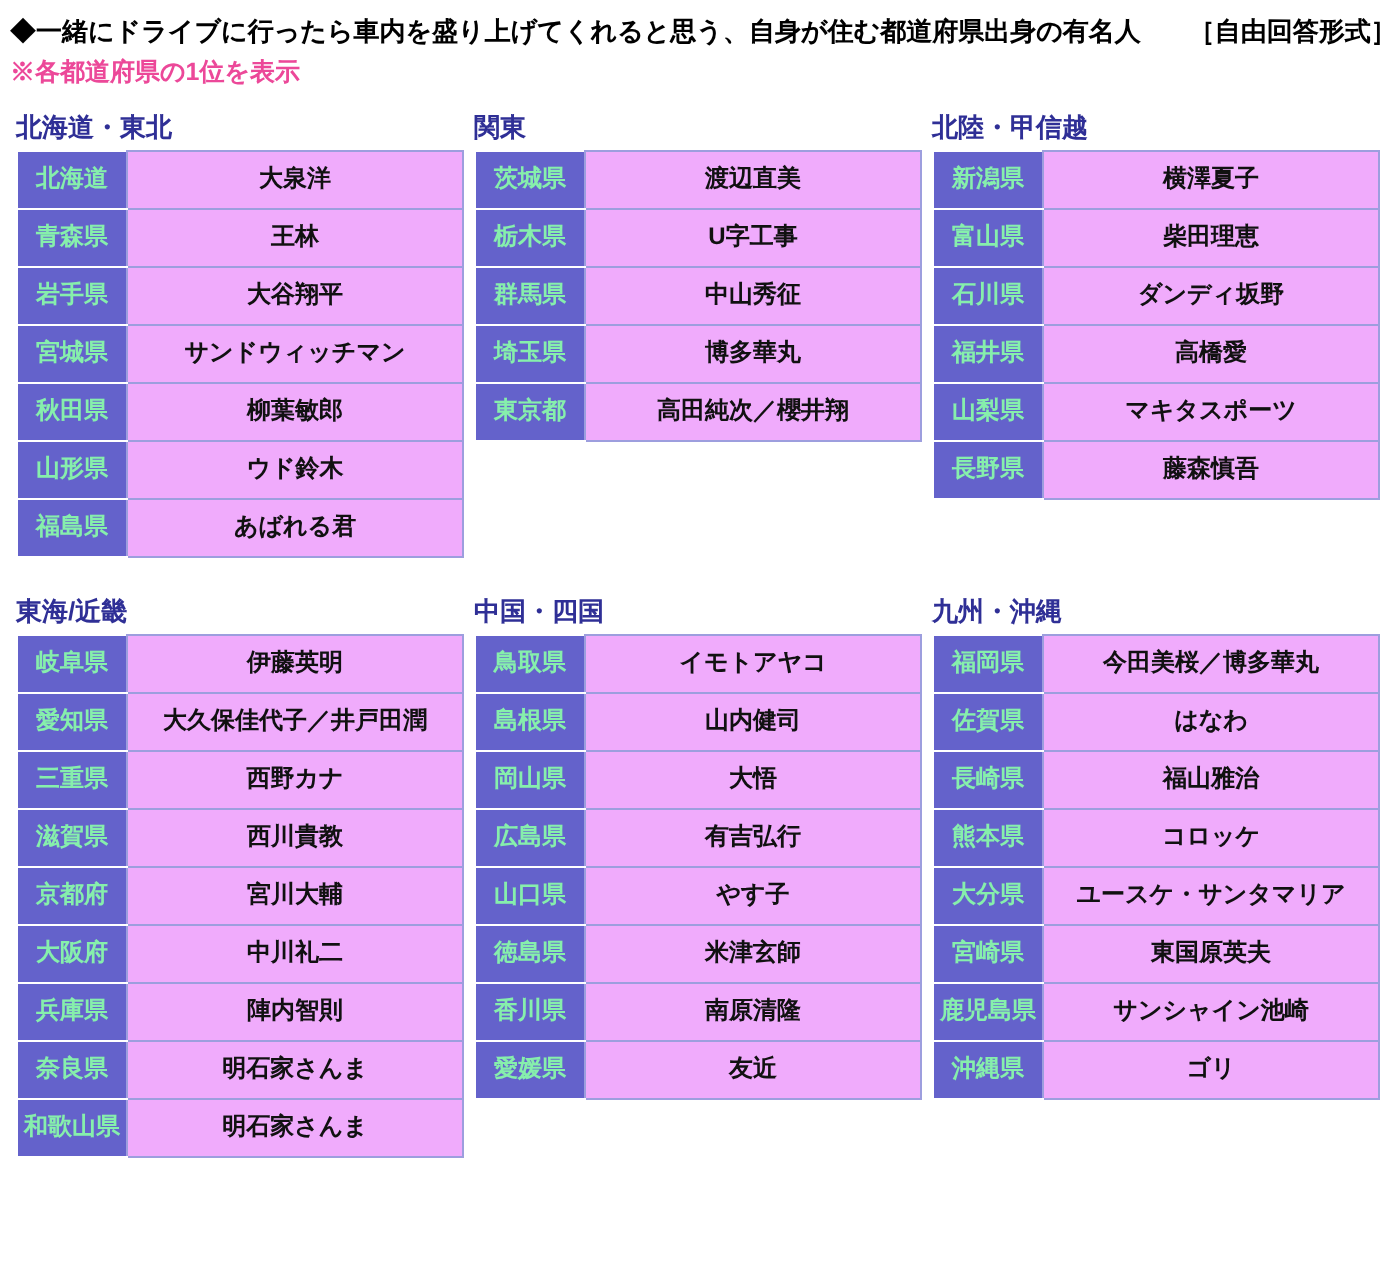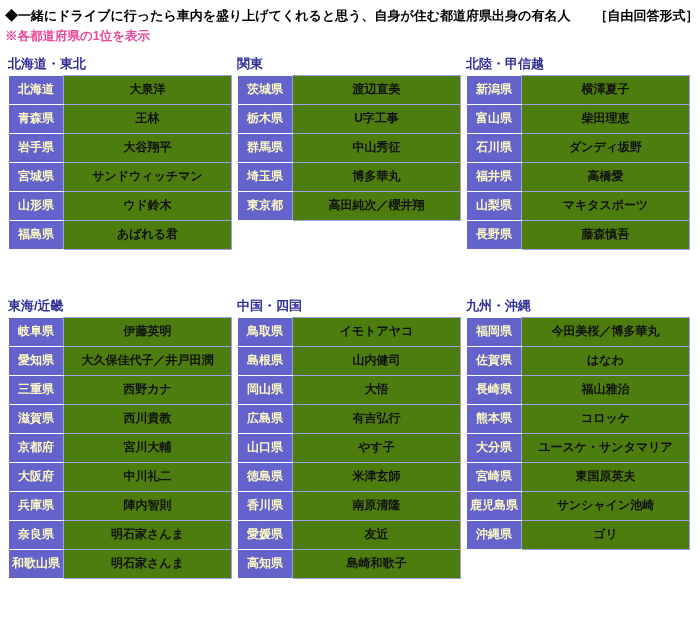--- a/index.html
+++ b/index.html
@@ -15,23 +15,23 @@
   .s1 { left:237px; top:55px; }
   .s2 { left:466px; top:55px; }
   .s3 { left:8px;   top:297px; }
   .s4 { left:237px; top:297px; }
   .s5 { left:466px; top:297px; }
 
   .section-title { font-size:13px; font-weight:bold; color:var(--section-title-c, #2f2f96); height:17px; line-height:17px; margin-bottom:3px; }
 
   table.pref-table { border-collapse:collapse; width:224px; table-layout:fixed; }
   table.pref-table td { height:28px; padding:0 1px; font-size:12px; font-weight:bold; text-align:center; vertical-align:middle; line-height:1.1; overflow:hidden; }
-  td.pref { width:52px; background:var(--pref-bg, #6462cb); color:#fef9c3;
+  td.pref { width:52px; background:var(--pref-bg, #6462cb); color:#86efac;
             border:1px solid #ffffff; border-right:1px solid var(--border-c, #9d9ede); }
-  td.val  { background:#4d7c0f; color:#111111; border:1px solid var(--border-c, #9d9ede); }
+  td.val  { background:#f0abfc; color:#111111; border:1px solid var(--border-c, #9d9ede); }
 </style>
 </head>
 <body>
 
 <div class="page">
   <div class="title">
     <span>◆一緒にドライブに行ったら車内を盛り上げてくれると思う、自身が住む都道府県出身の有名人</span><span class="title-note">［自由回答形式］</span>
   </div>
   <div class="subtitle">※各都道府県の1位を表示</div>
 
@@ -49,20 +49,24 @@
           </tr>
           <tr>
             <td class="pref">岩手県</td>
             <td class="val">大谷翔平</td>
           </tr>
           <tr>
             <td class="pref">宮城県</td>
             <td class="val">サンドウィッチマン</td>
           </tr>
           <tr>
+            <td class="pref">秋田県</td>
+            <td class="val">柳葉敏郎</td>
+          </tr>
+          <tr>
             <td class="pref">山形県</td>
             <td class="val">ウド鈴木</td>
           </tr>
           <tr>
             <td class="pref">福島県</td>
             <td class="val">あばれる君</td>
           </tr>
         </tbody>
       </table>
   </div>
@@ -200,24 +204,20 @@
             <td class="val">米津玄師</td>
           </tr>
           <tr>
             <td class="pref">香川県</td>
             <td class="val">南原清隆</td>
           </tr>
           <tr>
             <td class="pref">愛媛県</td>
             <td class="val">友近</td>
           </tr>
-          <tr>
-            <td class="pref">高知県</td>
-            <td class="val">島崎和歌子</td>
-          </tr>
         </tbody>
       </table>
   </div>
 
   <div class="section s5">
     <div class="section-title">九州・沖縄</div>
     <table class="pref-table">
         <tbody>
           <tr>
             <td class="pref">福岡県</td>

